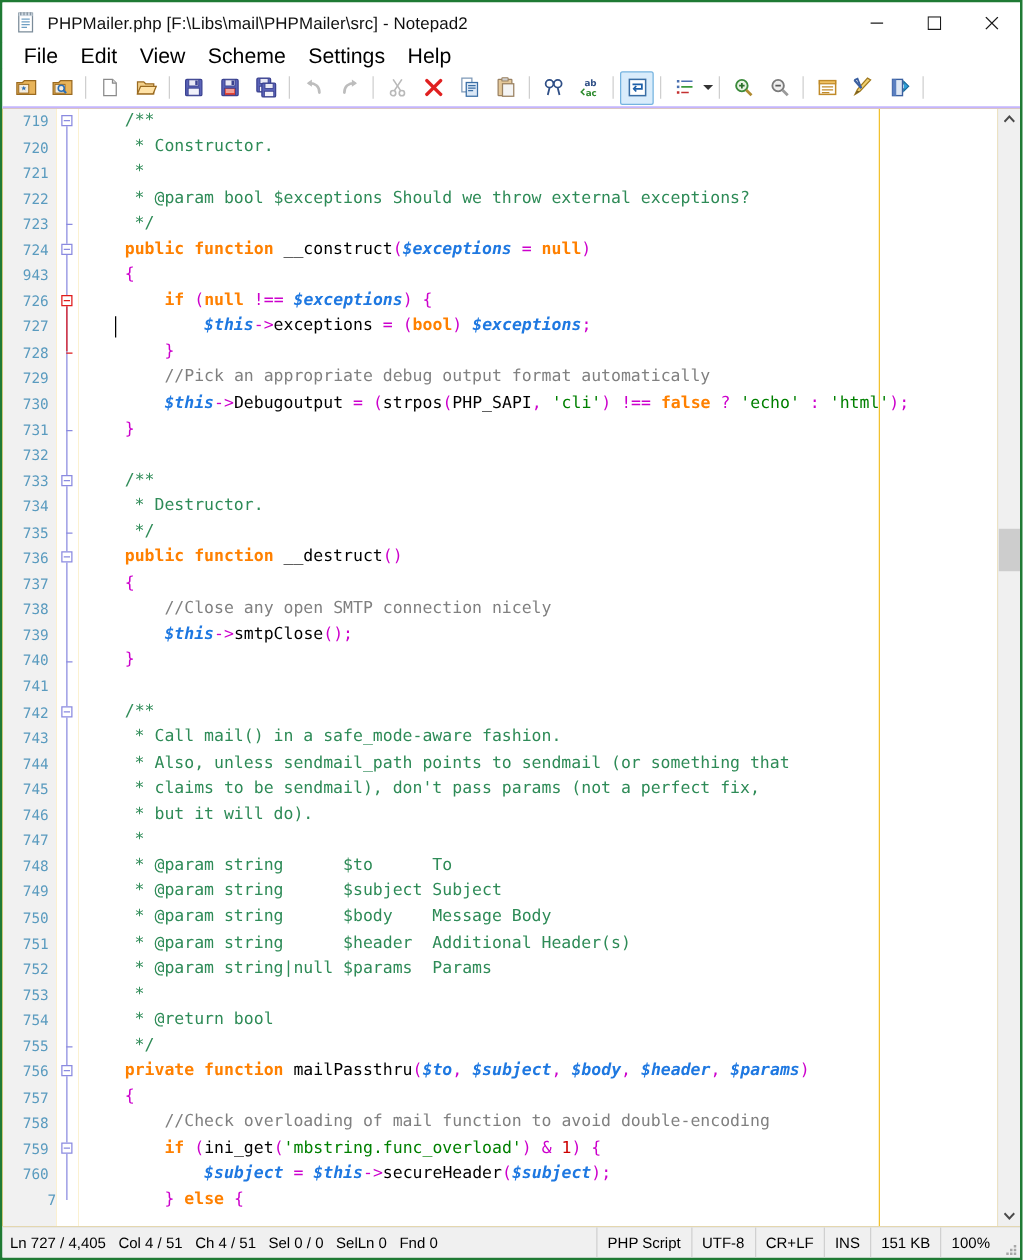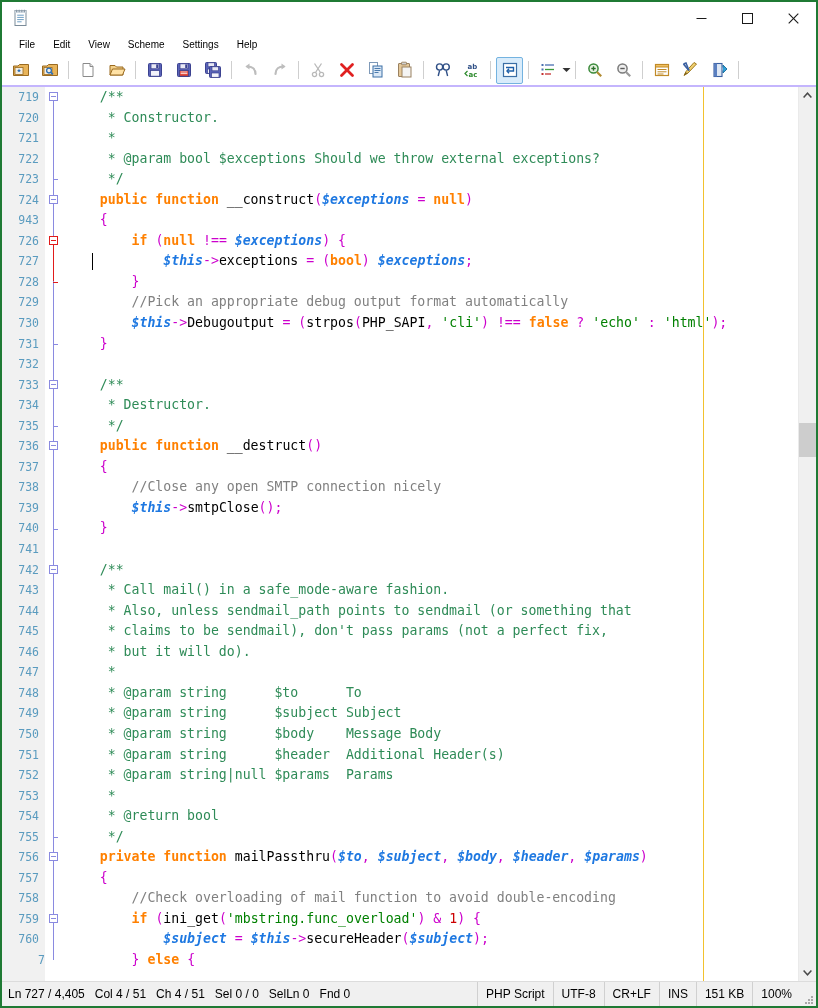--- a/index.html
+++ b/index.html
@@ -41,21 +41,21 @@
     width:46px;height:32px;display:flex;align-items:center;justify-content:center;
     font-size:13px;color:#1a1a1a;
   }
 
   
   .menubar{
     height:21px;min-height:21px;
     display:flex;align-items:center;
     background:#ffffff;
     padding-left:8px;
-    font-size:10px;color:#000;
+    font-size:17px;color:#000;
   }
   .menu-item{
     padding:2px 9px;white-space:nowrap;line-height:15px;
   }
 
   
   .toolbar{
     height:30px;min-height:30px;
     display:flex;align-items:center;
     background:#ffffff;
@@ -192,20 +192,21 @@
         <line x1="5.2" y1="6.2" x2="11.8" y2="6.2" stroke="#6f9fc4" stroke-width="1"></line>
         <line x1="5.2" y1="8.4" x2="11.8" y2="8.4" stroke="#6f9fc4" stroke-width="1"></line>
         <line x1="5.2" y1="10.6" x2="11.8" y2="10.6" stroke="#6f9fc4" stroke-width="1"></line>
         <line x1="5.2" y1="12.8" x2="9.6" y2="12.8" stroke="#6f9fc4" stroke-width="1"></line>
         <line x1="4.6" y1="0.8" x2="4.6" y2="3.2" stroke="#8796a3" stroke-width="1.1"></line>
         <line x1="7.2" y1="0.8" x2="7.2" y2="3.2" stroke="#8796a3" stroke-width="1.1"></line>
         <line x1="9.8" y1="0.8" x2="9.8" y2="3.2" stroke="#8796a3" stroke-width="1.1"></line>
         <line x1="12.4" y1="0.8" x2="12.4" y2="3.2" stroke="#8796a3" stroke-width="1.1"></line>
       </svg>
     </div>
+    <div class="title-text">PHPMailer.php [F:\Libs\mail\PHPMailer\src] - Notepad2</div>
     <div class="caption-buttons">
       <div class="cap-btn">
         <svg width="11" height="11" viewBox="0 0 11 11">
             <line x1="0.5" y1="5.5" x2="10.5" y2="5.5" stroke="#1a1a1a" stroke-width="1"></line>
           </svg>
       </div>
       <div class="cap-btn">
         <svg width="11" height="11" viewBox="0 0 11 11">
             <rect x="0.5" y="0.5" width="10" height="10" fill="none" stroke="#1a1a1a" stroke-width="1"></rect>
           </svg>

